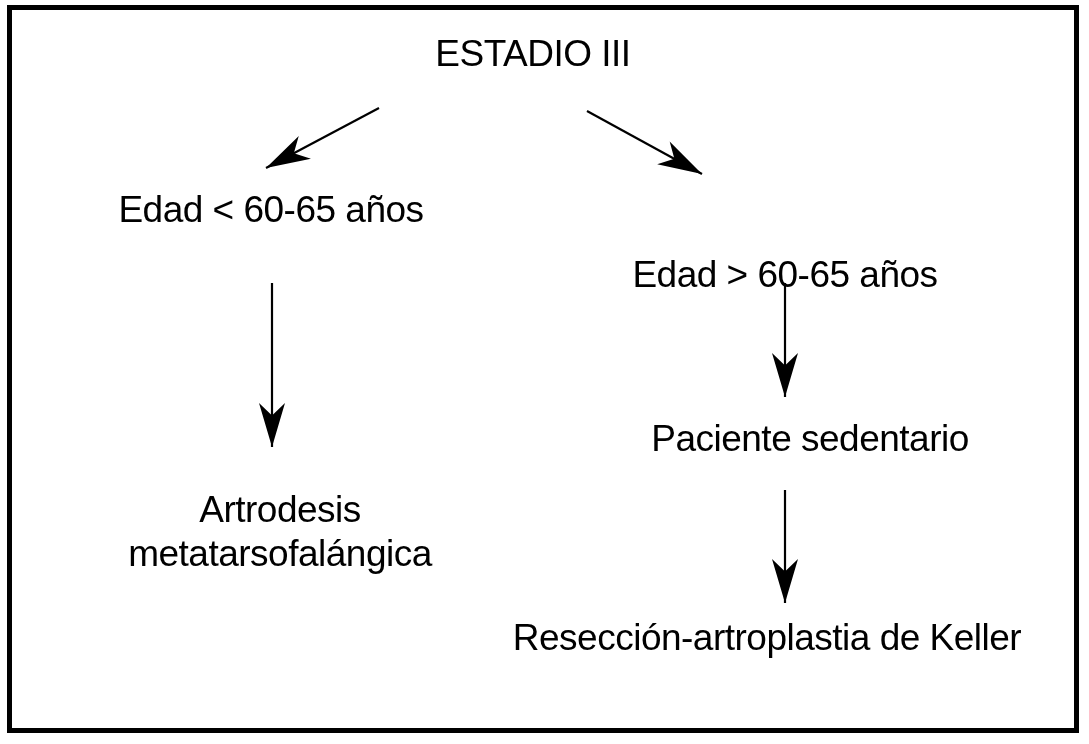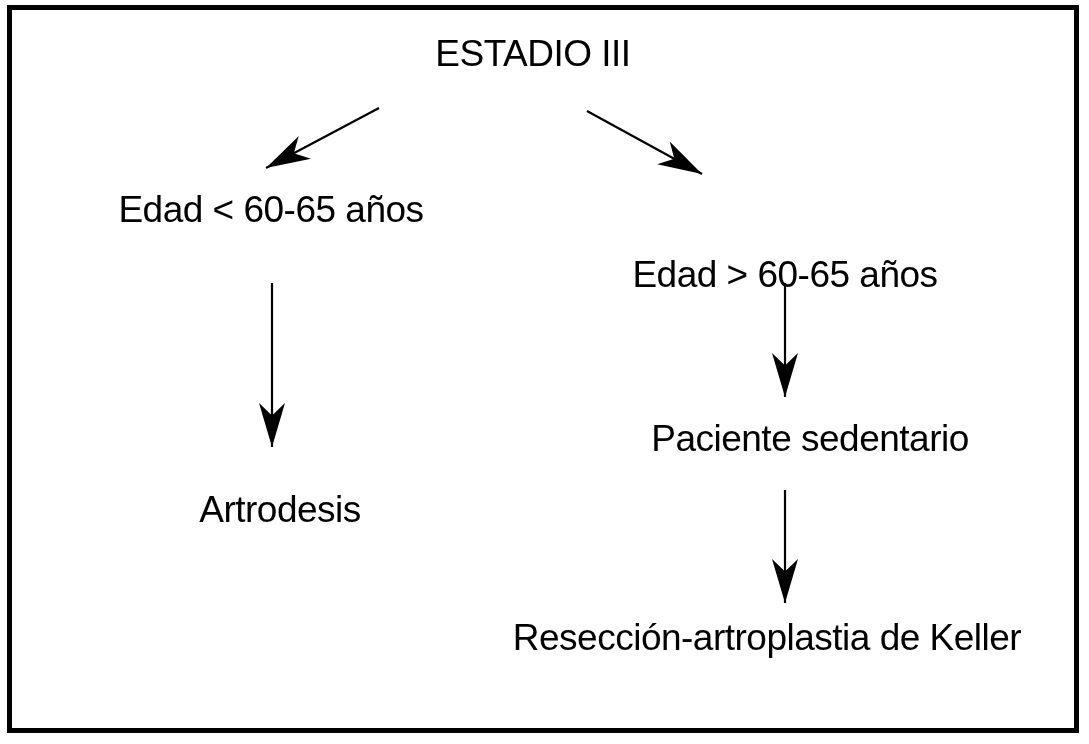--- a/index.html
+++ b/index.html
@@ -68,20 +68,21 @@
   </svg>
 
   <div class="node title-node">ESTADIO III</div>
 
   <div class="node cond-left">Edad &lt; 60-65 años</div>
 
   <div class="node cond-right">Edad &gt; 60-65 años</div>
 
   <div class="node outcome-left">
     <div>Artrodesis</div>
+    <div>metatarsofalángica</div>
   </div>
 
   <div class="node patient-node">Paciente sedentario</div>
 
   <div class="node outcome-right">
     <div>Resección-artroplastia de Keller</div>
   </div>
 
 </div>
 

